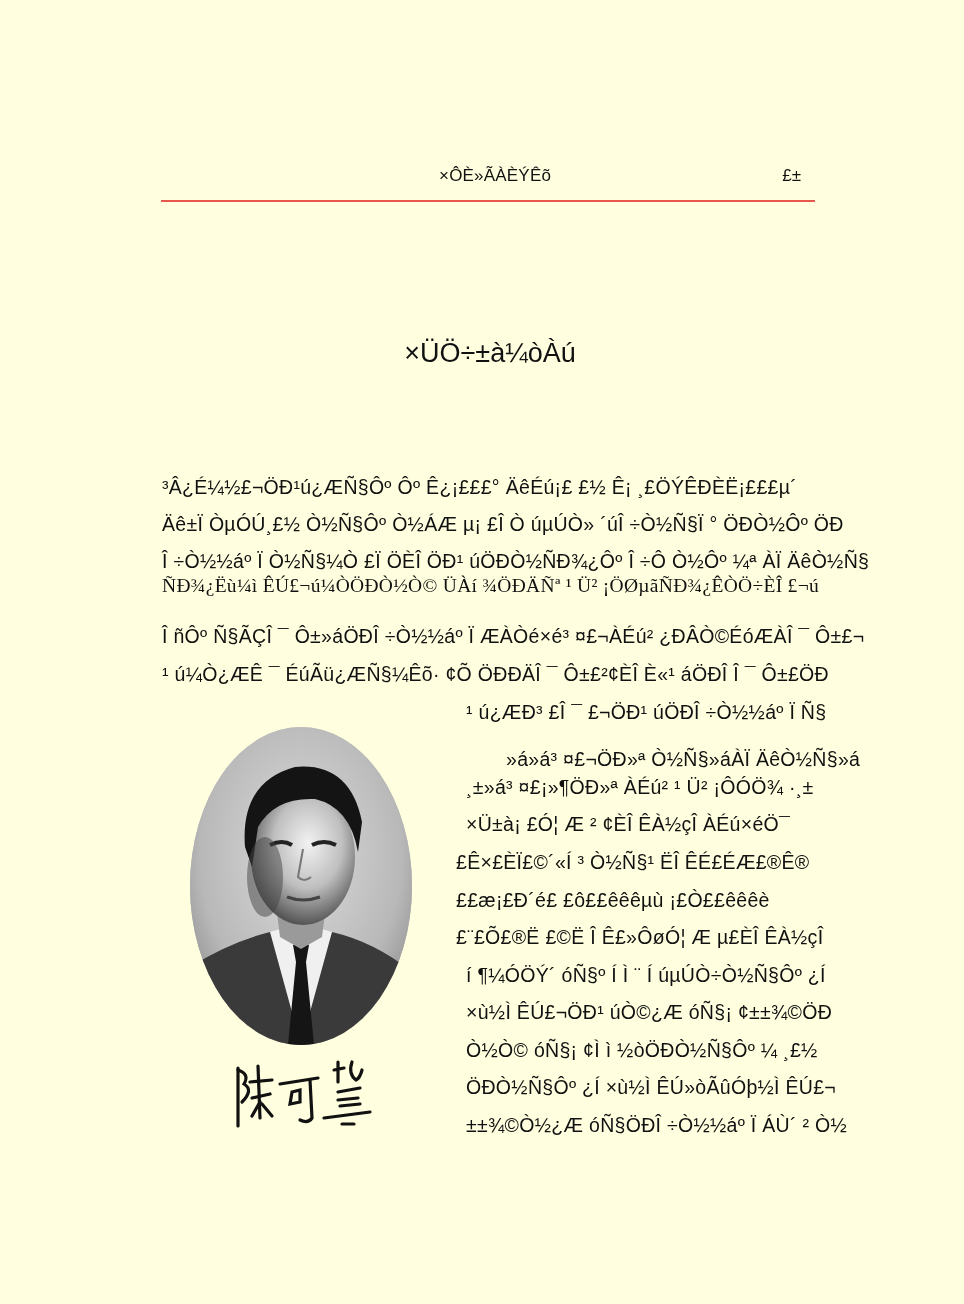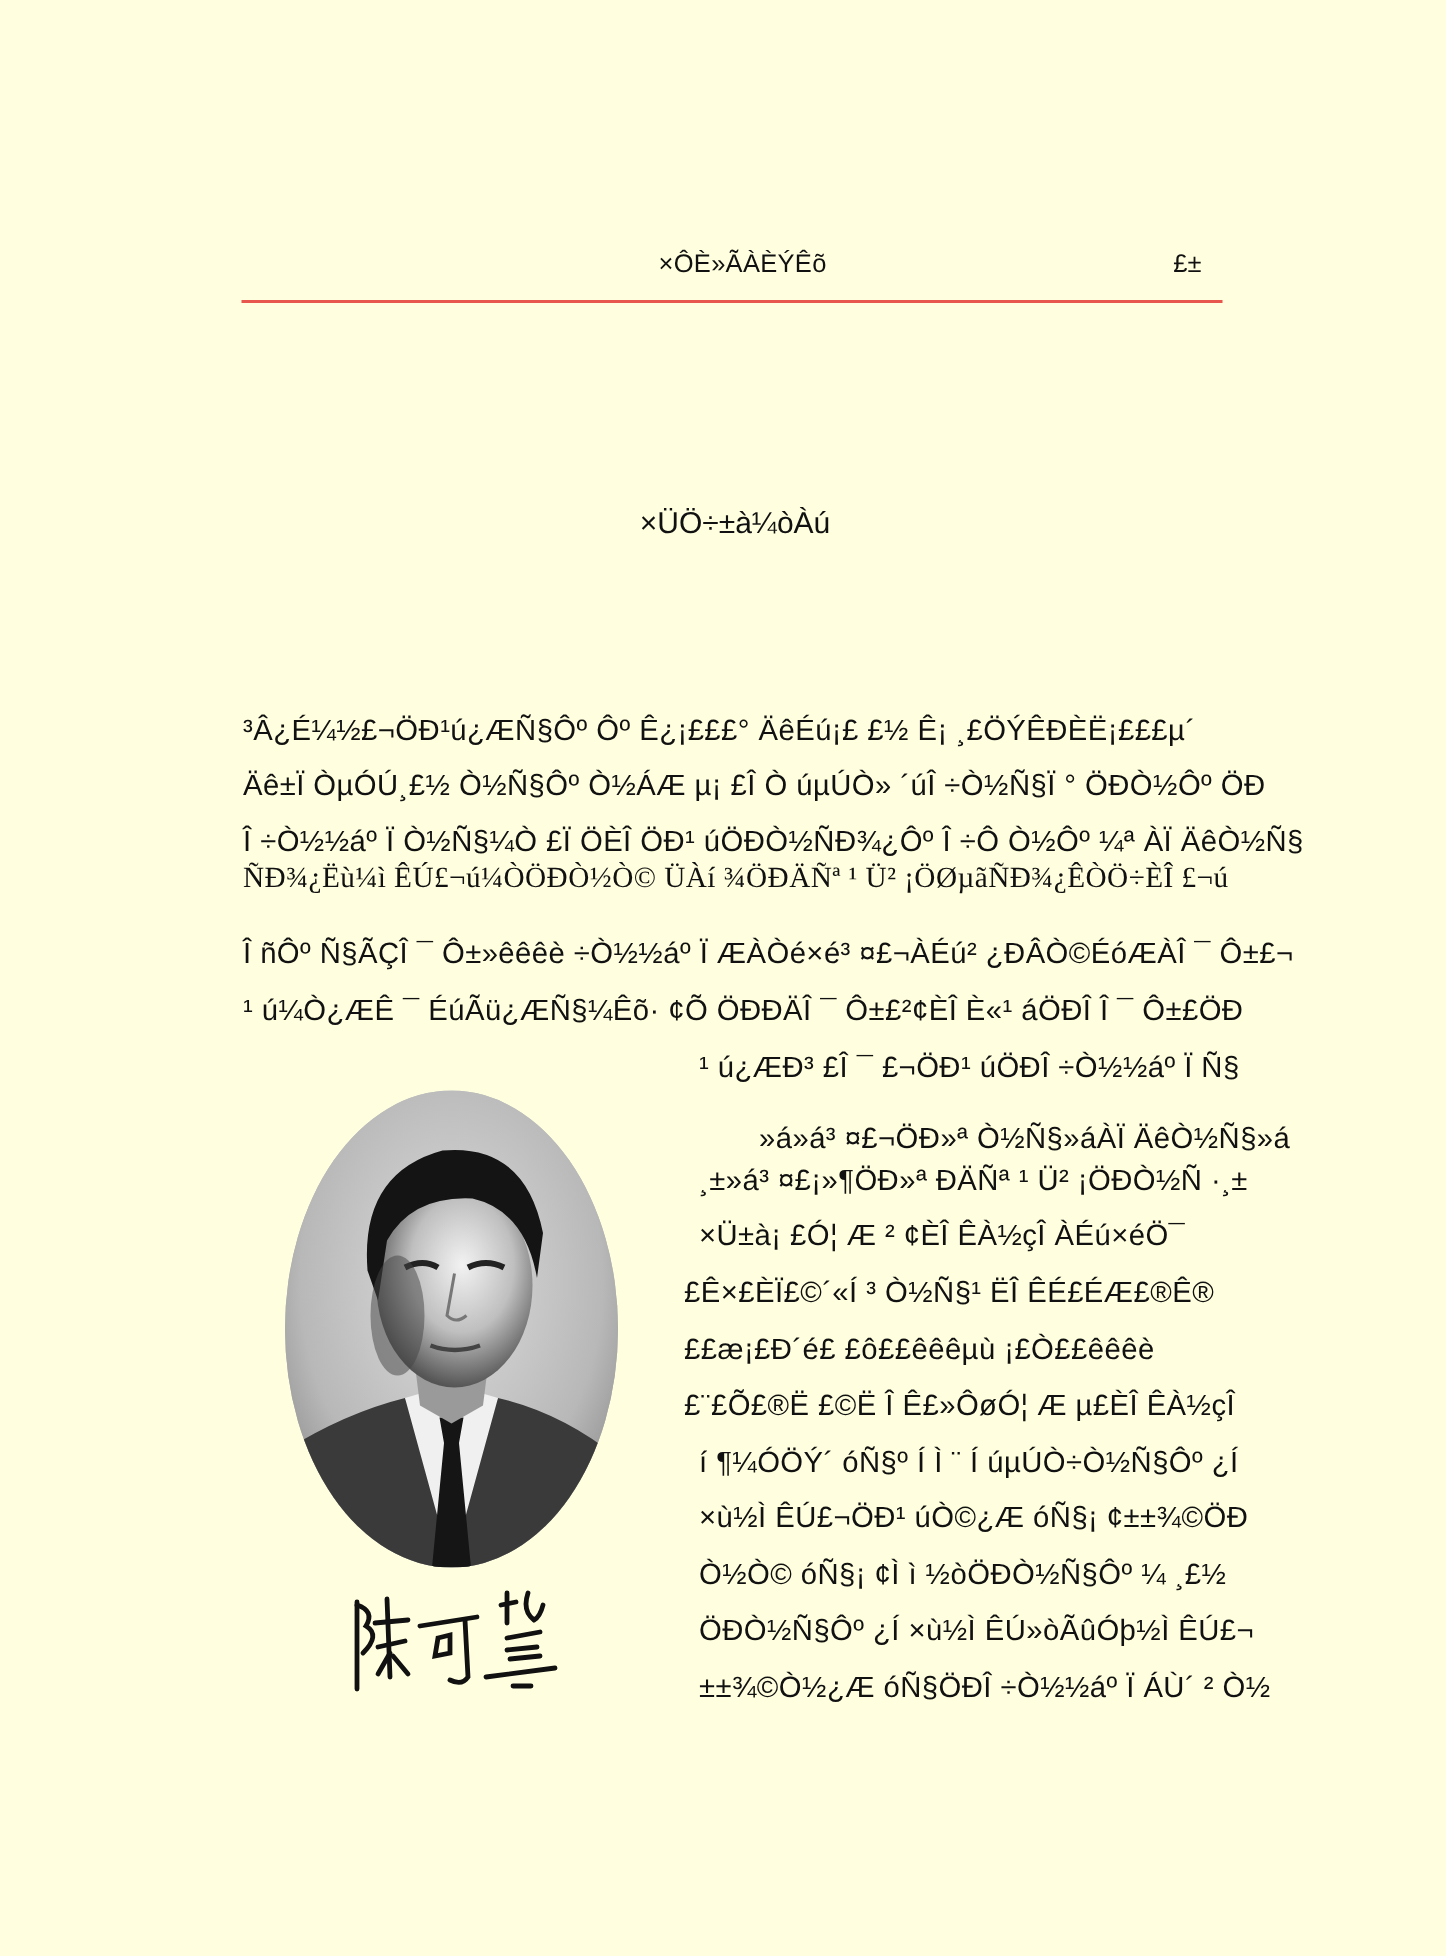--- a/index.html
+++ b/index.html
@@ -44,21 +44,21 @@
       width: 654px;
       height: 2px;
       background: #E8574E;
     }
     .article-title {
       position: absolute;
       left: 0;
       width: 964px;
       top: 338px;
       text-align: center;
-      font-size: 20px;
+      font-size: 27px;
       white-space: nowrap;
     }
     .article-title span {
       position: relative;
       left: 8px;
     }
     .body-line {
       position: absolute;
       font-size: 19.5px;
       line-height: 24px;
@@ -97,26 +97,26 @@
 <div class="head-rule"></div>
 
 <div class="article-title">
   <span>×ÜÖ÷±à¼òÀú</span>
 </div>
 
 <div class="body-line full-line" style="top:475px;">³Â¿É¼½£¬ÖÐ¹ú¿ÆÑ§Ôº Ôº Ê¿¡£££° ÄêÉú¡£ £½ Ê¡ ¸£ÖÝÊÐÈË¡£££µ´</div>
 <div class="body-line full-line" style="top:512px;">Äê±Ï ÒµÓÚ¸£½ Ò½Ñ§Ôº Ò½ÁÆ µ¡ £Î Ò úµÚÒ» ´úÎ ÷Ò½Ñ§Ï ° ÖÐÒ½Ôº ÖÐ</div>
 <div class="body-line full-line" style="top:549px;">Î ÷Ò½½áº Ï Ò½Ñ§¼Ò £Ï ÖÈÎ ÖÐ¹ úÖÐÒ½ÑÐ¾¿Ôº Î ÷Ô Ò½Ôº ¼ª ÀÏ ÄêÒ½Ñ§</div>
 <div class="body-line full-line" style="top:574px;font-family:Liberation Serif, serif;">ÑÐ¾¿Ëù¼ì ÊÚ£¬ú¼ÒÖÐÒ½Ò© ÜÀí ¾ÖÐÄÑª ¹ Ü² ¡ÖØµãÑÐ¾¿ÊÒÖ÷ÈÎ £¬ú</div>
-<div class="body-line full-line" style="top:624px;">Î ñÔº Ñ§ÃÇÎ ¯ Ô±»êêêè ÷Ò½½áº Ï ÆÀÒé×é³ ¤£¬ÀÉú² ¿ÐÂÒ©ÉóÆÀÎ ¯ Ô±£¬</div>
+<div class="body-line full-line" style="top:624px;">Î ñÔº Ñ§ÃÇÎ ¯ Ô±»áÖÐÎ ÷Ò½½áº Ï ÆÀÒé×é³ ¤£¬ÀÉú² ¿ÐÂÒ©ÉóÆÀÎ ¯ Ô±£¬</div>
 <div class="body-line full-line" style="top:662px;">¹ ú¼Ò¿ÆÊ ¯ ÉúÃü¿ÆÑ§¼Êõ· ¢Õ ÖÐÐÄÎ ¯ Ô±£²¢ÈÎ È«¹ áÖÐÎ Î ¯ Ô±£ÖÐ</div>
 
 <div class="body-line side-line" style="top:700px;">¹ ú¿ÆÐ­³ £Î ¯ £¬ÖÐ¹ úÖÐÎ ÷Ò½½áº Ï Ñ§</div>
 <div class="body-line side-line" style="top:747px;margin-left:40px;">»á»á³ ¤£¬ÖÐ»ª Ò½Ñ§»áÀÏ ÄêÒ½Ñ§»á</div>
-<div class="body-line side-line" style="top:775px;">¸±»á³ ¤£¡»¶ÖÐ»ª ÐÄÑª ¹ Ü² ¡ÖÐÒ½Ñ ·¸±</div>
+<div class="body-line side-line" style="top:775px;">¸±»á³ ¤£¡»¶ÖÐ»ª ÀÉú² ¹ Ü² ¡ÔÓÖ¾ ·¸±</div>
 <div class="body-line side-line" style="top:812px;">×Ü±à¡ £Ó¦ Æ ² ¢ÈÎ ÊÀ½çÎ ÀÉú×éÖ¯</div>
 <div class="body-line side-line" style="top:850px;left:456px;">£Ê×£ÈÏ£©´«Í ³ Ò½Ñ§¹ ËÎ ÊÉ­£ÉÆ£®Ê®</div>
 <div class="body-line side-line" style="top:888px;left:456px;">££æ¡£Ð´é£­ £ô££êêêµù ¡£Ò££êêêè</div>
 <div class="body-line side-line" style="top:925px;left:456px;">£¨£Õ£®Ë £©Ë Î Ê£»ÔøÓ¦ Æ µ£ÈÎ ÊÀ½çÎ</div>
 <div class="body-line side-line" style="top:963px;">í ¶¼ÓÖÝ´ óÑ§º Í Ì ¨ Í úµÚÒ÷Ò½Ñ§Ôº ¿Í</div>
 <div class="body-line side-line" style="top:1000px;">×ù½Ì ÊÚ£¬ÖÐ¹ úÒ©¿Æ óÑ§¡ ¢±±¾©ÖÐ</div>
 <div class="body-line side-line" style="top:1038px;">Ò½Ò© óÑ§¡ ¢Ì ì ½òÖÐÒ½Ñ§Ôº ¼ ¸£½</div>
 <div class="body-line side-line" style="top:1075px;">ÖÐÒ½Ñ§Ôº ¿Í ×ù½Ì ÊÚ»òÃûÓþ½Ì ÊÚ£¬</div>
 <div class="body-line side-line" style="top:1113px;">±±¾©Ò½¿Æ óÑ§ÖÐÎ ÷Ò½½áº Ï ÁÙ´ ² Ò½</div>
 

